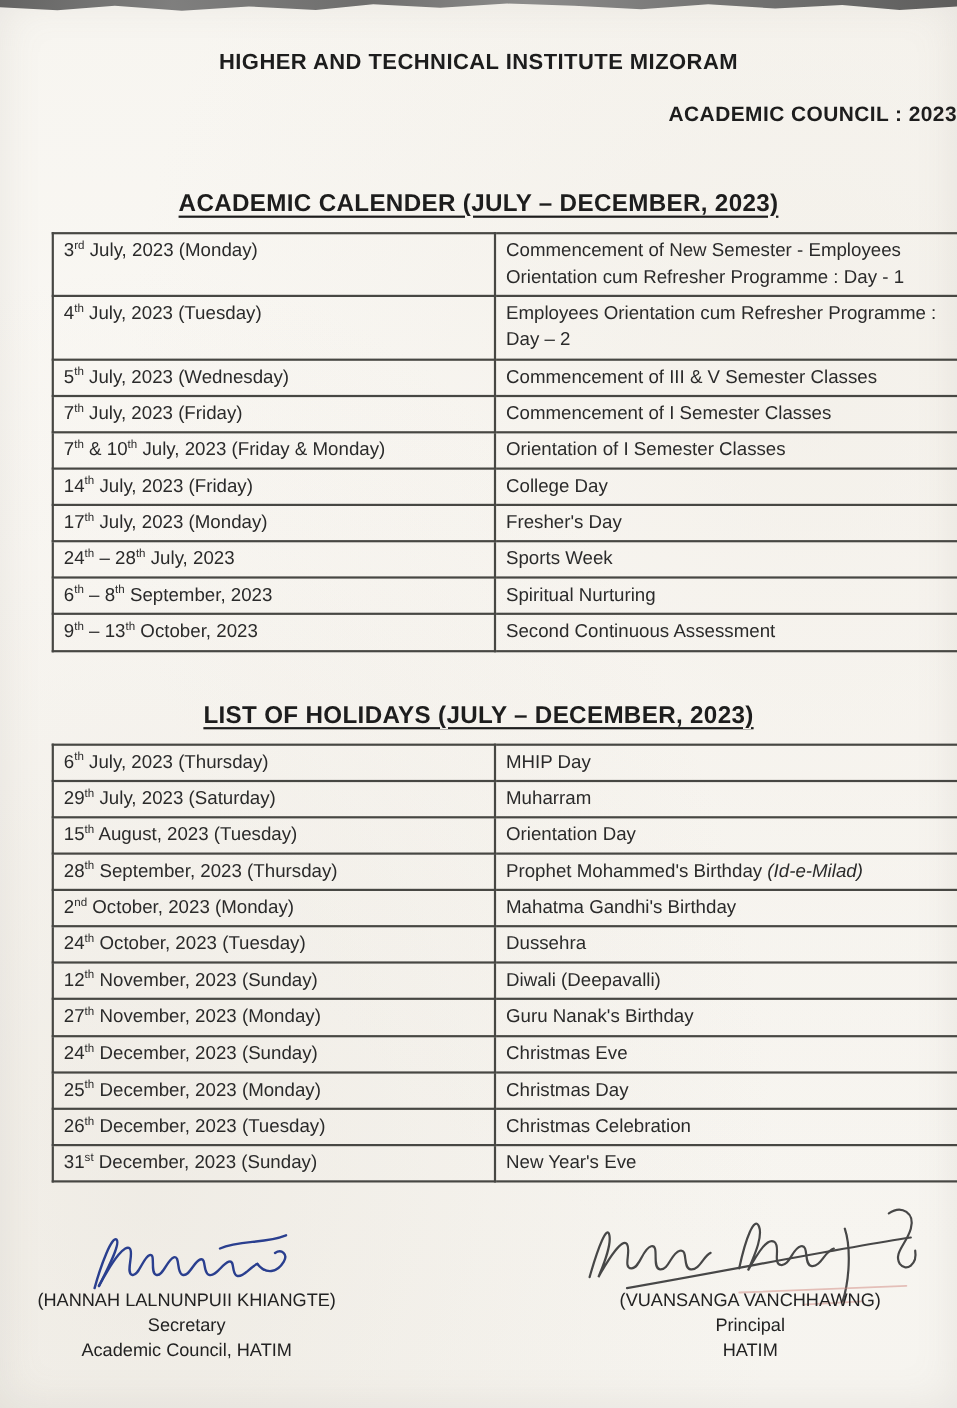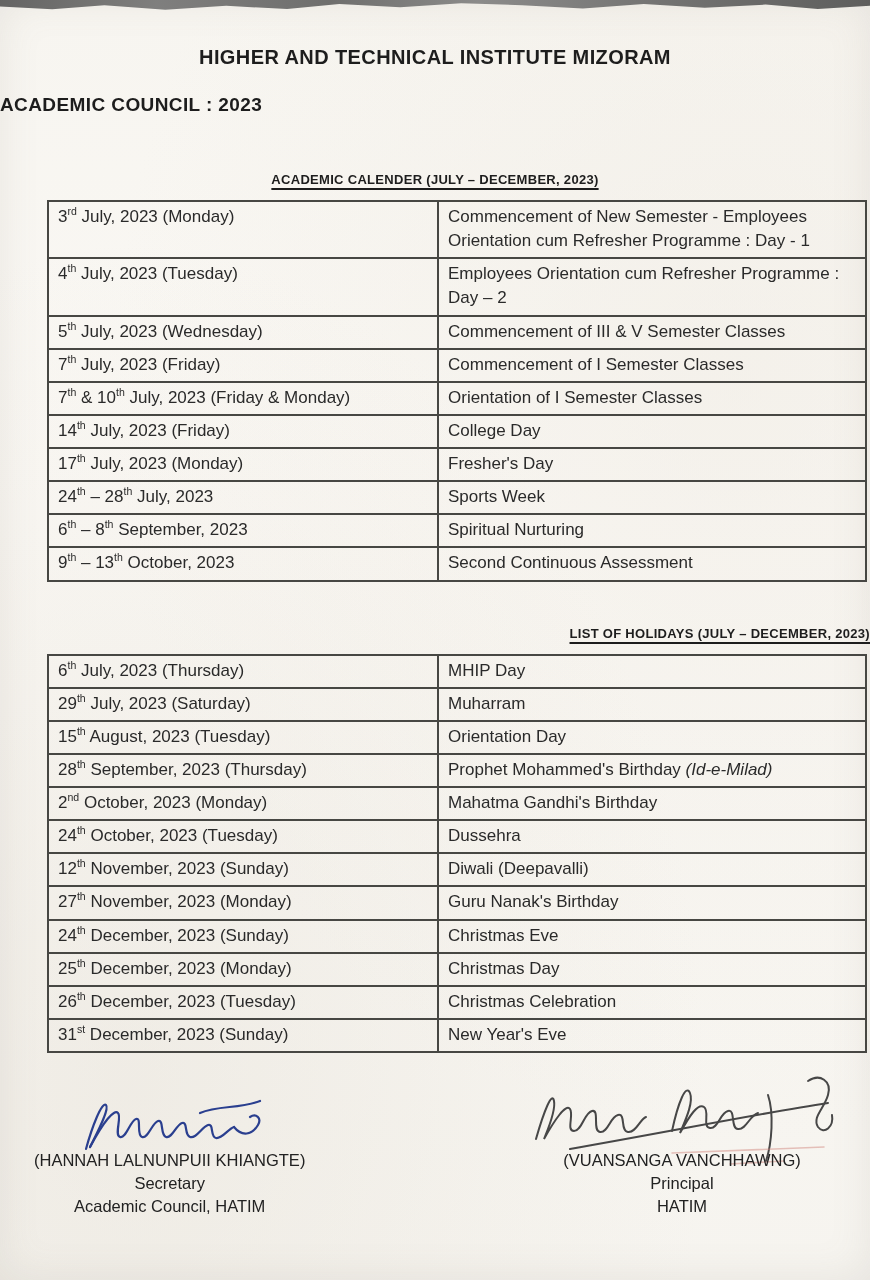--- a/index.html
+++ b/index.html
@@ -32,52 +32,51 @@
   .doc-title {
     margin: 46px 0 0 0;
     text-align: center;
     font-size: 20px;
     font-weight: bold;
     letter-spacing: 0.4px;
     color: #1d1d1d;
   }
   .doc-subtitle {
     margin: 25px 0 0 0;
-    text-align: left;
+    text-align: right;
     font-size: 19px;
     font-weight: bold;
     letter-spacing: 0.4px;
     color: #1d1d1d;
   }
   .section-heading {
     margin: 56px 0 0 0;
     text-align: center;
-    font-size: 13px;
+    font-size: 22px;
     font-weight: bold;
     letter-spacing: 0.3px;
     color: #1d1d1d;
     text-decoration: underline;
     text-decoration-thickness: 2px;
     text-underline-offset: 4px;
   }
   .section-heading.holidays {
     margin-top: 44px;
-    text-align: right;
   }
   table.doc-table {
     width: 780px;
     margin: 13px 0 0 47px;
     border-collapse: collapse;
     table-layout: fixed;
   }
   table.doc-table td {
     border: 2px solid #474743;
     font-size: 17px;
     line-height: 1.42;
-    padding: 3px 8px 4px 9px;
+    padding: 3px 20px 4px 9px;
     vertical-align: top;
     color: #2a2a2a;
   }
   td.date-cell { width: 371px; }
   td.event-cell { width: 409px; padding-left: 11px; }
   td.event-cell.italic { }
   td sup {
     font-size: 0.62em;
     line-height: 0;
     vertical-align: super;

